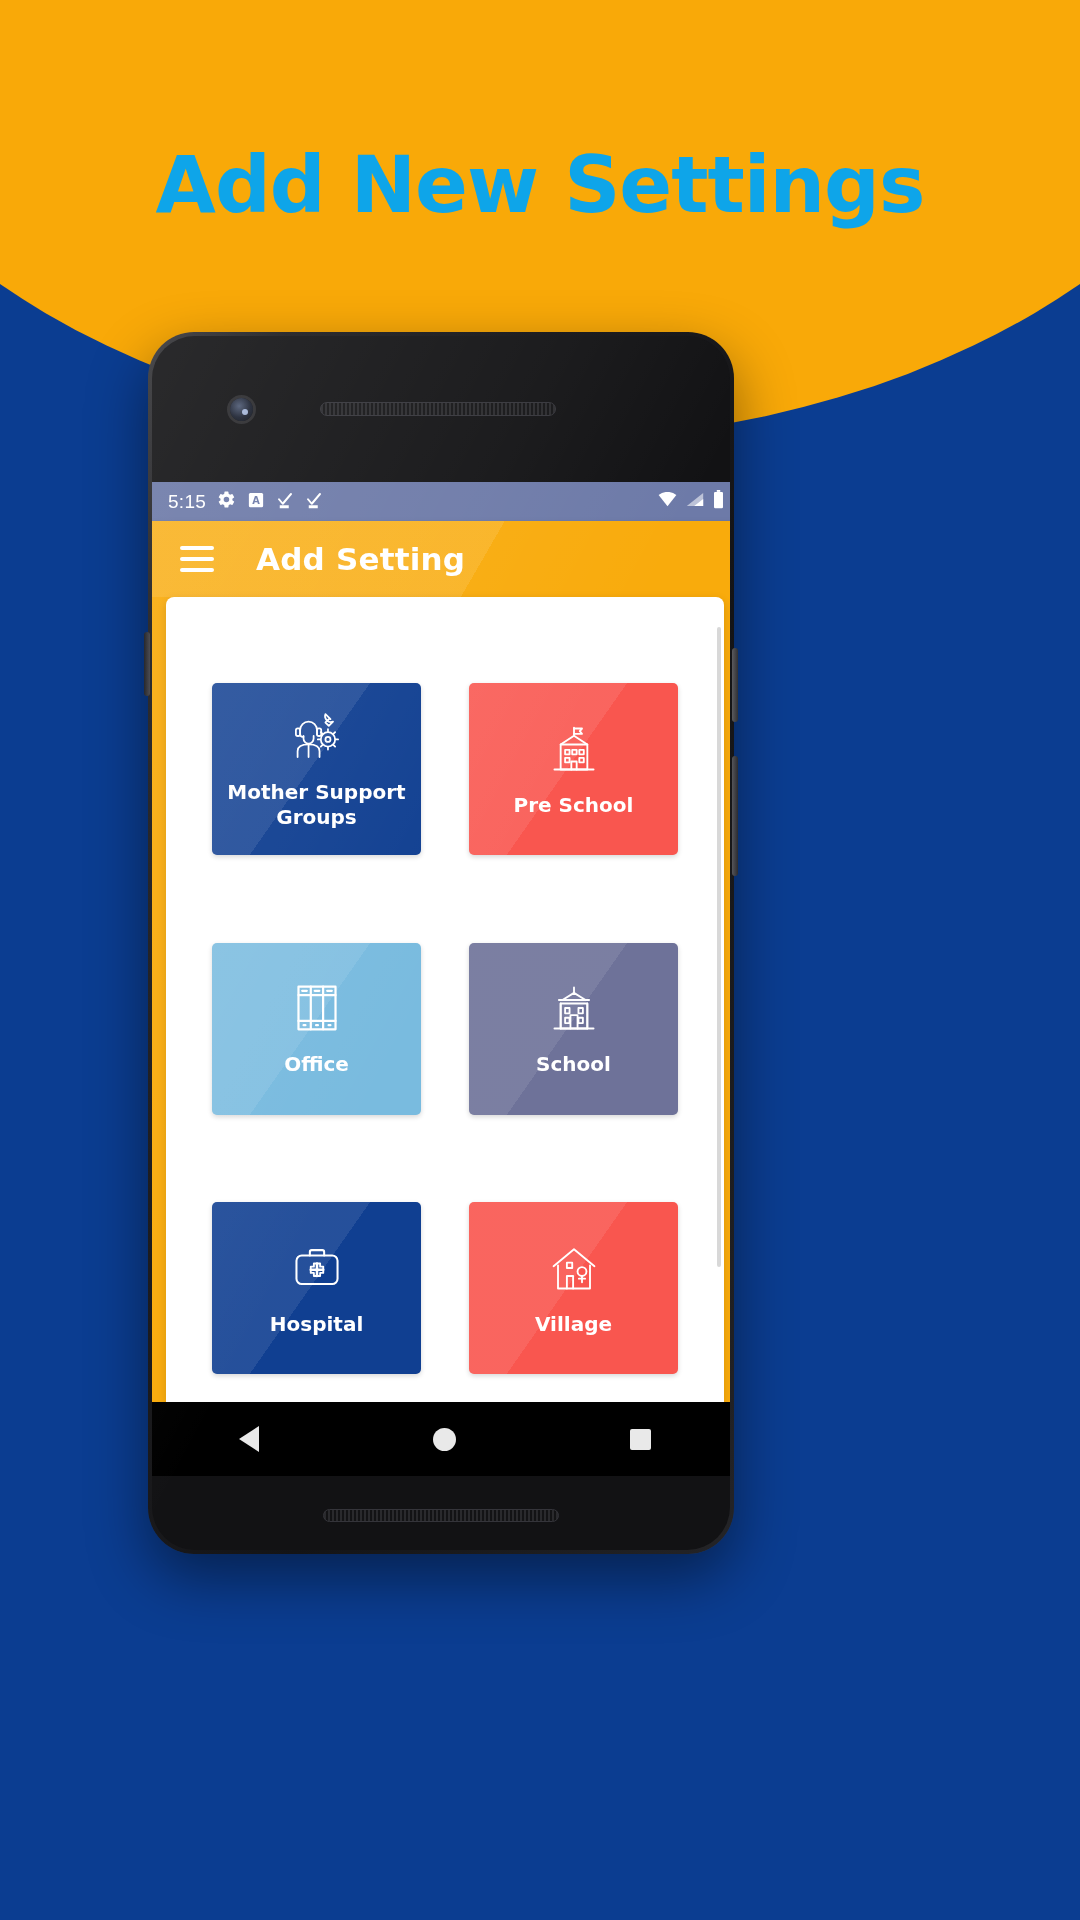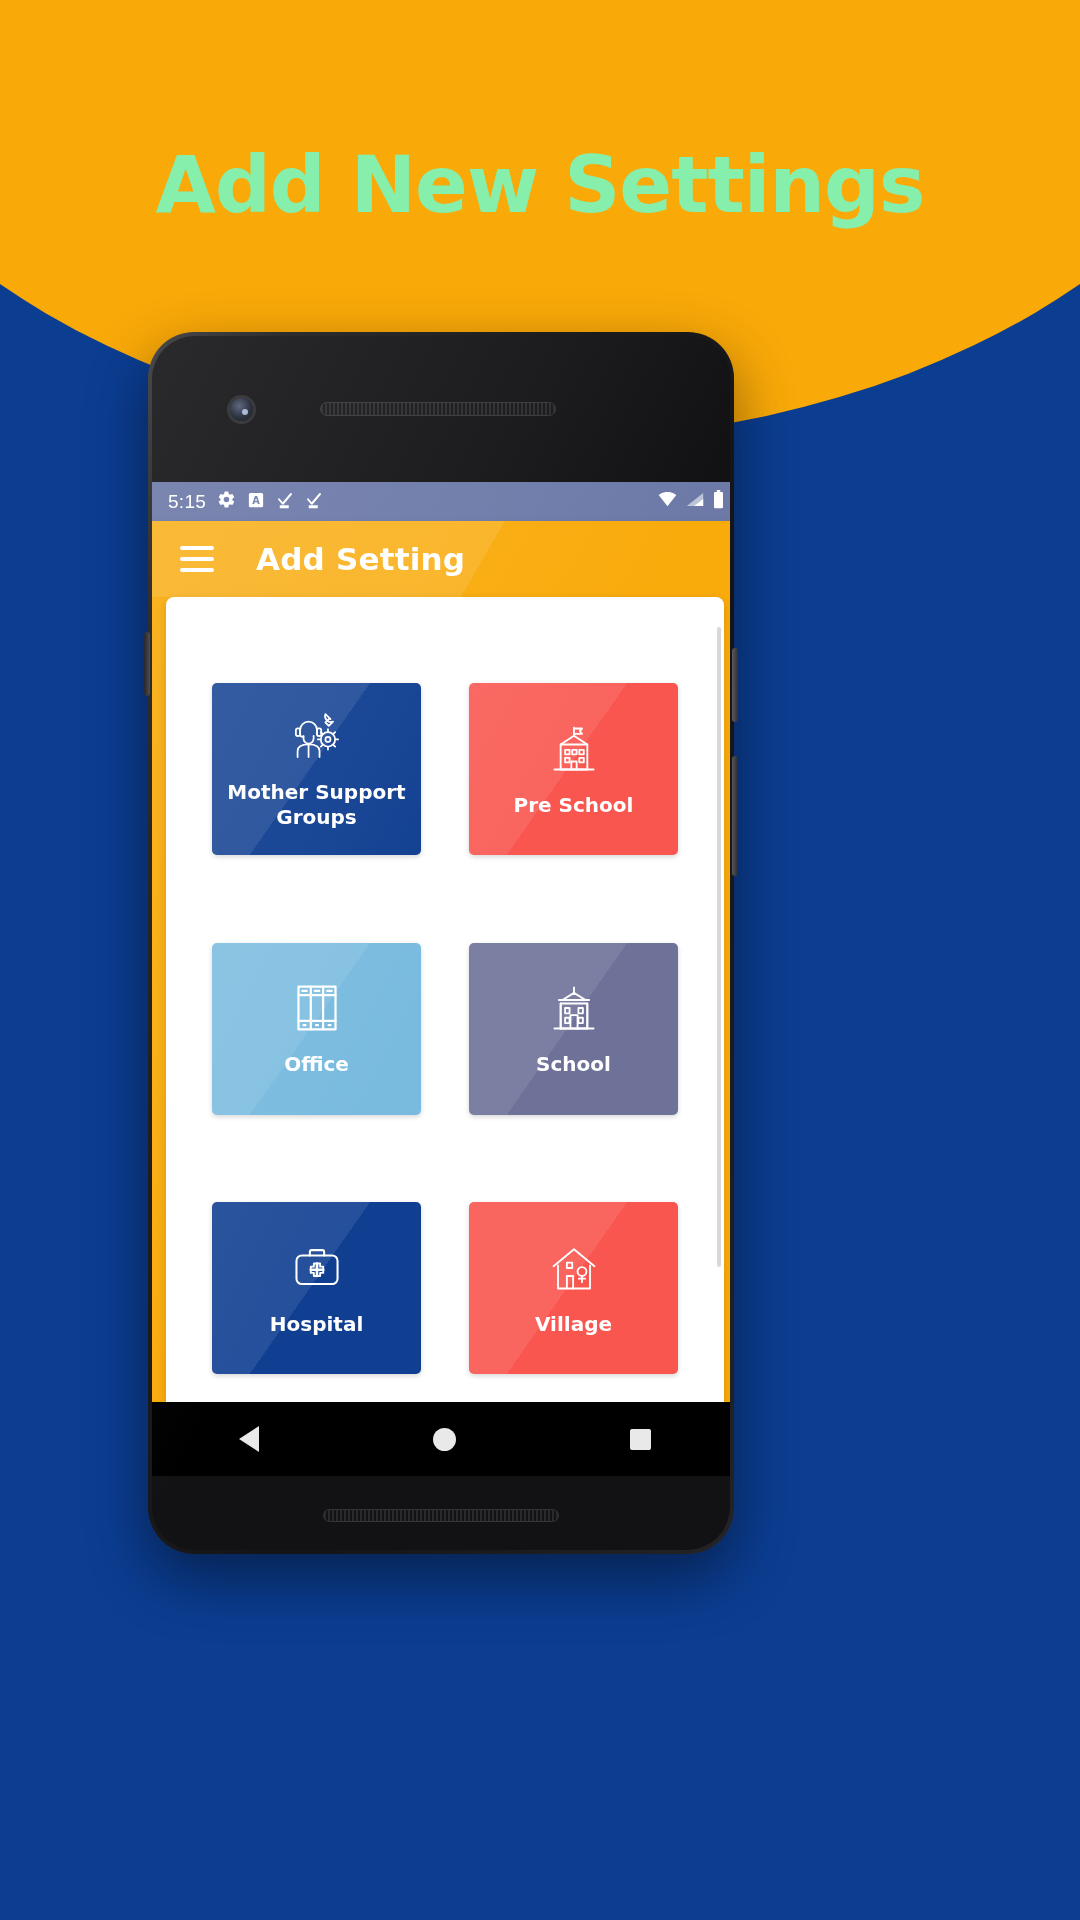--- a/index.html
+++ b/index.html
@@ -25,21 +25,21 @@
   }
 
   
   .headline {
     position: absolute;
     top: 140px; left: 0; width: 1080px;
     text-align: center;
     font-size: 78px;
     font-weight: bold;
     letter-spacing: -1px;
-    color: #86efac;
+    color: #0ea5e9;
     font-family: "DejaVu Sans", sans-serif;
     z-index: 5;
   }
 
   
   .phone {
     position: absolute;
     left: 148px; top: 332px;
     width: 586px; height: 1222px;
     border-radius: 46px;

